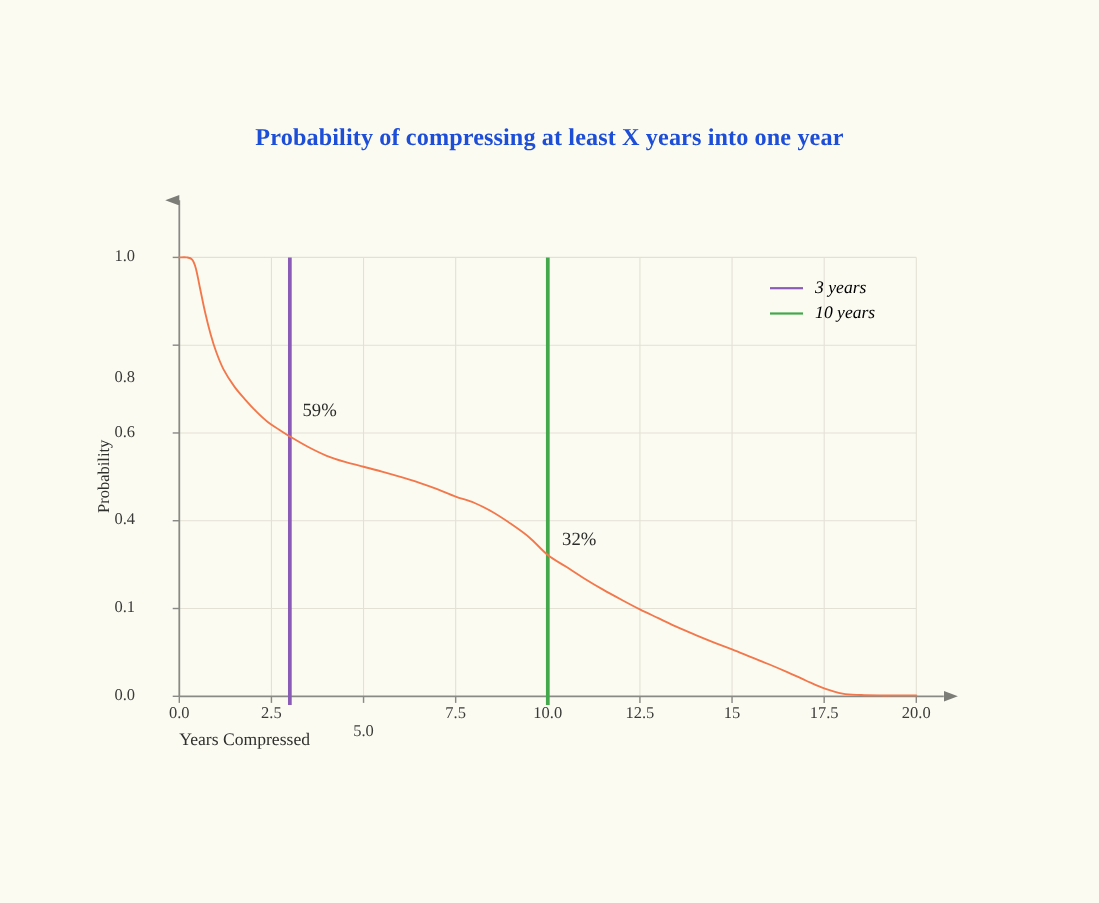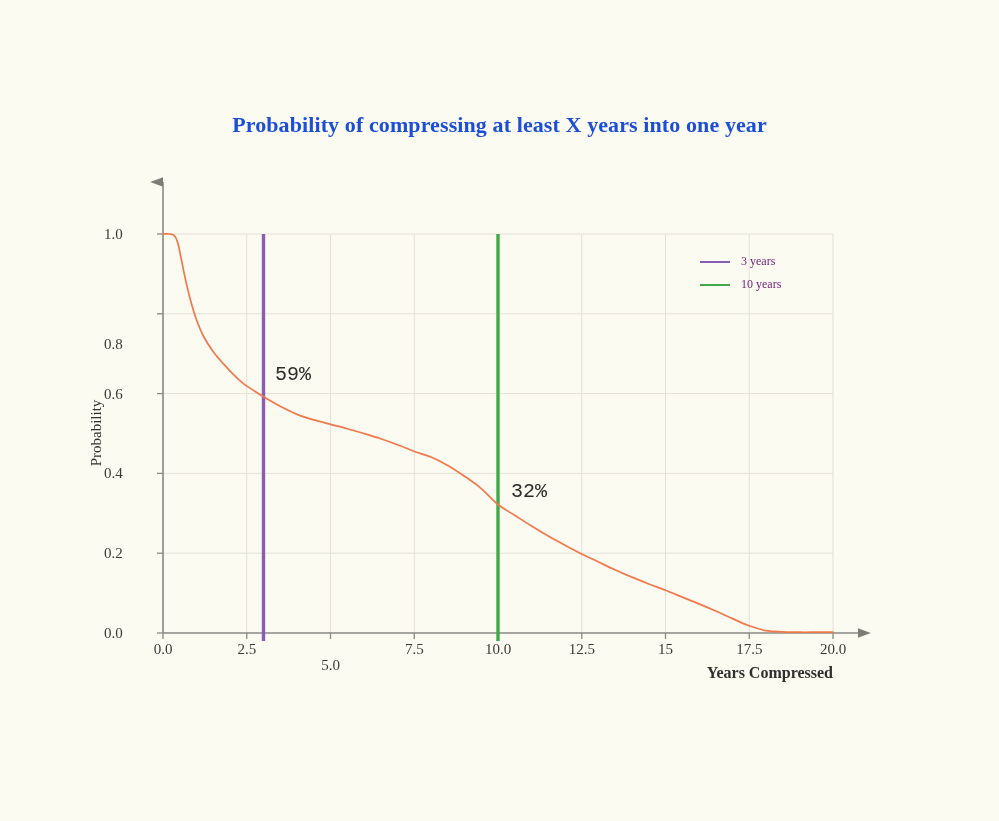--- a/index.html
+++ b/index.html
@@ -59,43 +59,42 @@
   .ytick-label {
     text-align: left;
     transform: translateY(-50%);
   }
 
   #xlabel {
     position: absolute;
     left: 163px;
     top: 664px;
     width: 670px;
-    text-align: right;
+    text-align: left;
     font-family: "Liberation Serif", serif;
     font-size: 16px;
     color: #2F2F2D;
     white-space: nowrap;
-    font-weight: bold;
   }
 
   #ylabel {
     position: absolute;
     left: 96px;
     top: 433px;
     font-family: "Liberation Serif", serif;
     font-size: 15px;
     color: #2F2F2D;
     transform: translate(-50%, -50%) rotate(-90deg);
     white-space: nowrap;
   }
 
   .annotation {
     position: absolute;
-    font-family: Liberation Mono, monospace;
-    font-size: 20px;
+    font-family: Liberation Serif, serif;
+    font-size: 17px;
     color: #2B2B29;
     white-space: nowrap;
   }
 
   #legend {
     position: absolute;
     left: 700px;
     top: 250px;
     width: 140px;
   }
@@ -107,23 +106,24 @@
   .legend-swatch {
     width: 30px;
     height: 0;
     border-top-width: 2.5px;
     border-top-style: solid;
     margin-right: 11px;
     flex: none;
   }
   .legend-text {
     font-family: "Liberation Serif", serif;
-    font-size: 12px;
-    color: #701a75;
-    white-space: nowrap;
+    font-size: 16px;
+    color: #000000;
+    white-space: nowrap;
+    font-style: italic;
   }
 </style>
 </head>
 <body>
 
 <div id="figure">
 
   <div id="chart-title">Probability of compressing at least X years into one year</div>
 
   <svg id="plot-svg" viewBox="0 0 999 821" xmlns="http://www.w3.org/2000/svg">
@@ -190,21 +190,21 @@
   <div class="tick-label xtick-label" style="left:246.75px; top:641px;">2.5</div>
   <div class="tick-label xtick-label" style="left:330.5px; top:641px;margin-top:16px;">5.0</div>
   <div class="tick-label xtick-label" style="left:414.25px; top:641px;">7.5</div>
   <div class="tick-label xtick-label" style="left:498px; top:641px;">10.0</div>
   <div class="tick-label xtick-label" style="left:581.75px; top:641px;">12.5</div>
   <div class="tick-label xtick-label" style="left:665.5px; top:641px;">15</div>
   <div class="tick-label xtick-label" style="left:749.25px; top:641px;">17.5</div>
   <div class="tick-label xtick-label" style="left:833px; top:641px;">20.0</div>
 
   <div class="tick-label ytick-label" style="left:104px; top:633px; width:42px;">0.0</div>
-  <div class="tick-label ytick-label" style="left:104px; top:553.2px; width:42px;">0.2</div>
+  <div class="tick-label ytick-label" style="left:104px; top:553.2px; width:42px;">0.1</div>
   <div class="tick-label ytick-label" style="left:104px; top:473.4px; width:42px;">0.4</div>
   <div class="tick-label ytick-label" style="left:104px; top:393.6px; width:42px;">0.6</div>
   <div class="tick-label ytick-label" style="left:104px; top:296px; width:42px;margin-top:48px;">0.8</div>
   <div class="tick-label ytick-label" style="left:104px; top:234px; width:42px;">1.0</div>
 
   <div id="xlabel">Years Compressed</div>
   <div id="ylabel">Probability</div>
 
   <div class="annotation" style="left:275px; top:363px;">59%</div>
   <div class="annotation" style="left:511px; top:480px;">32%</div>

